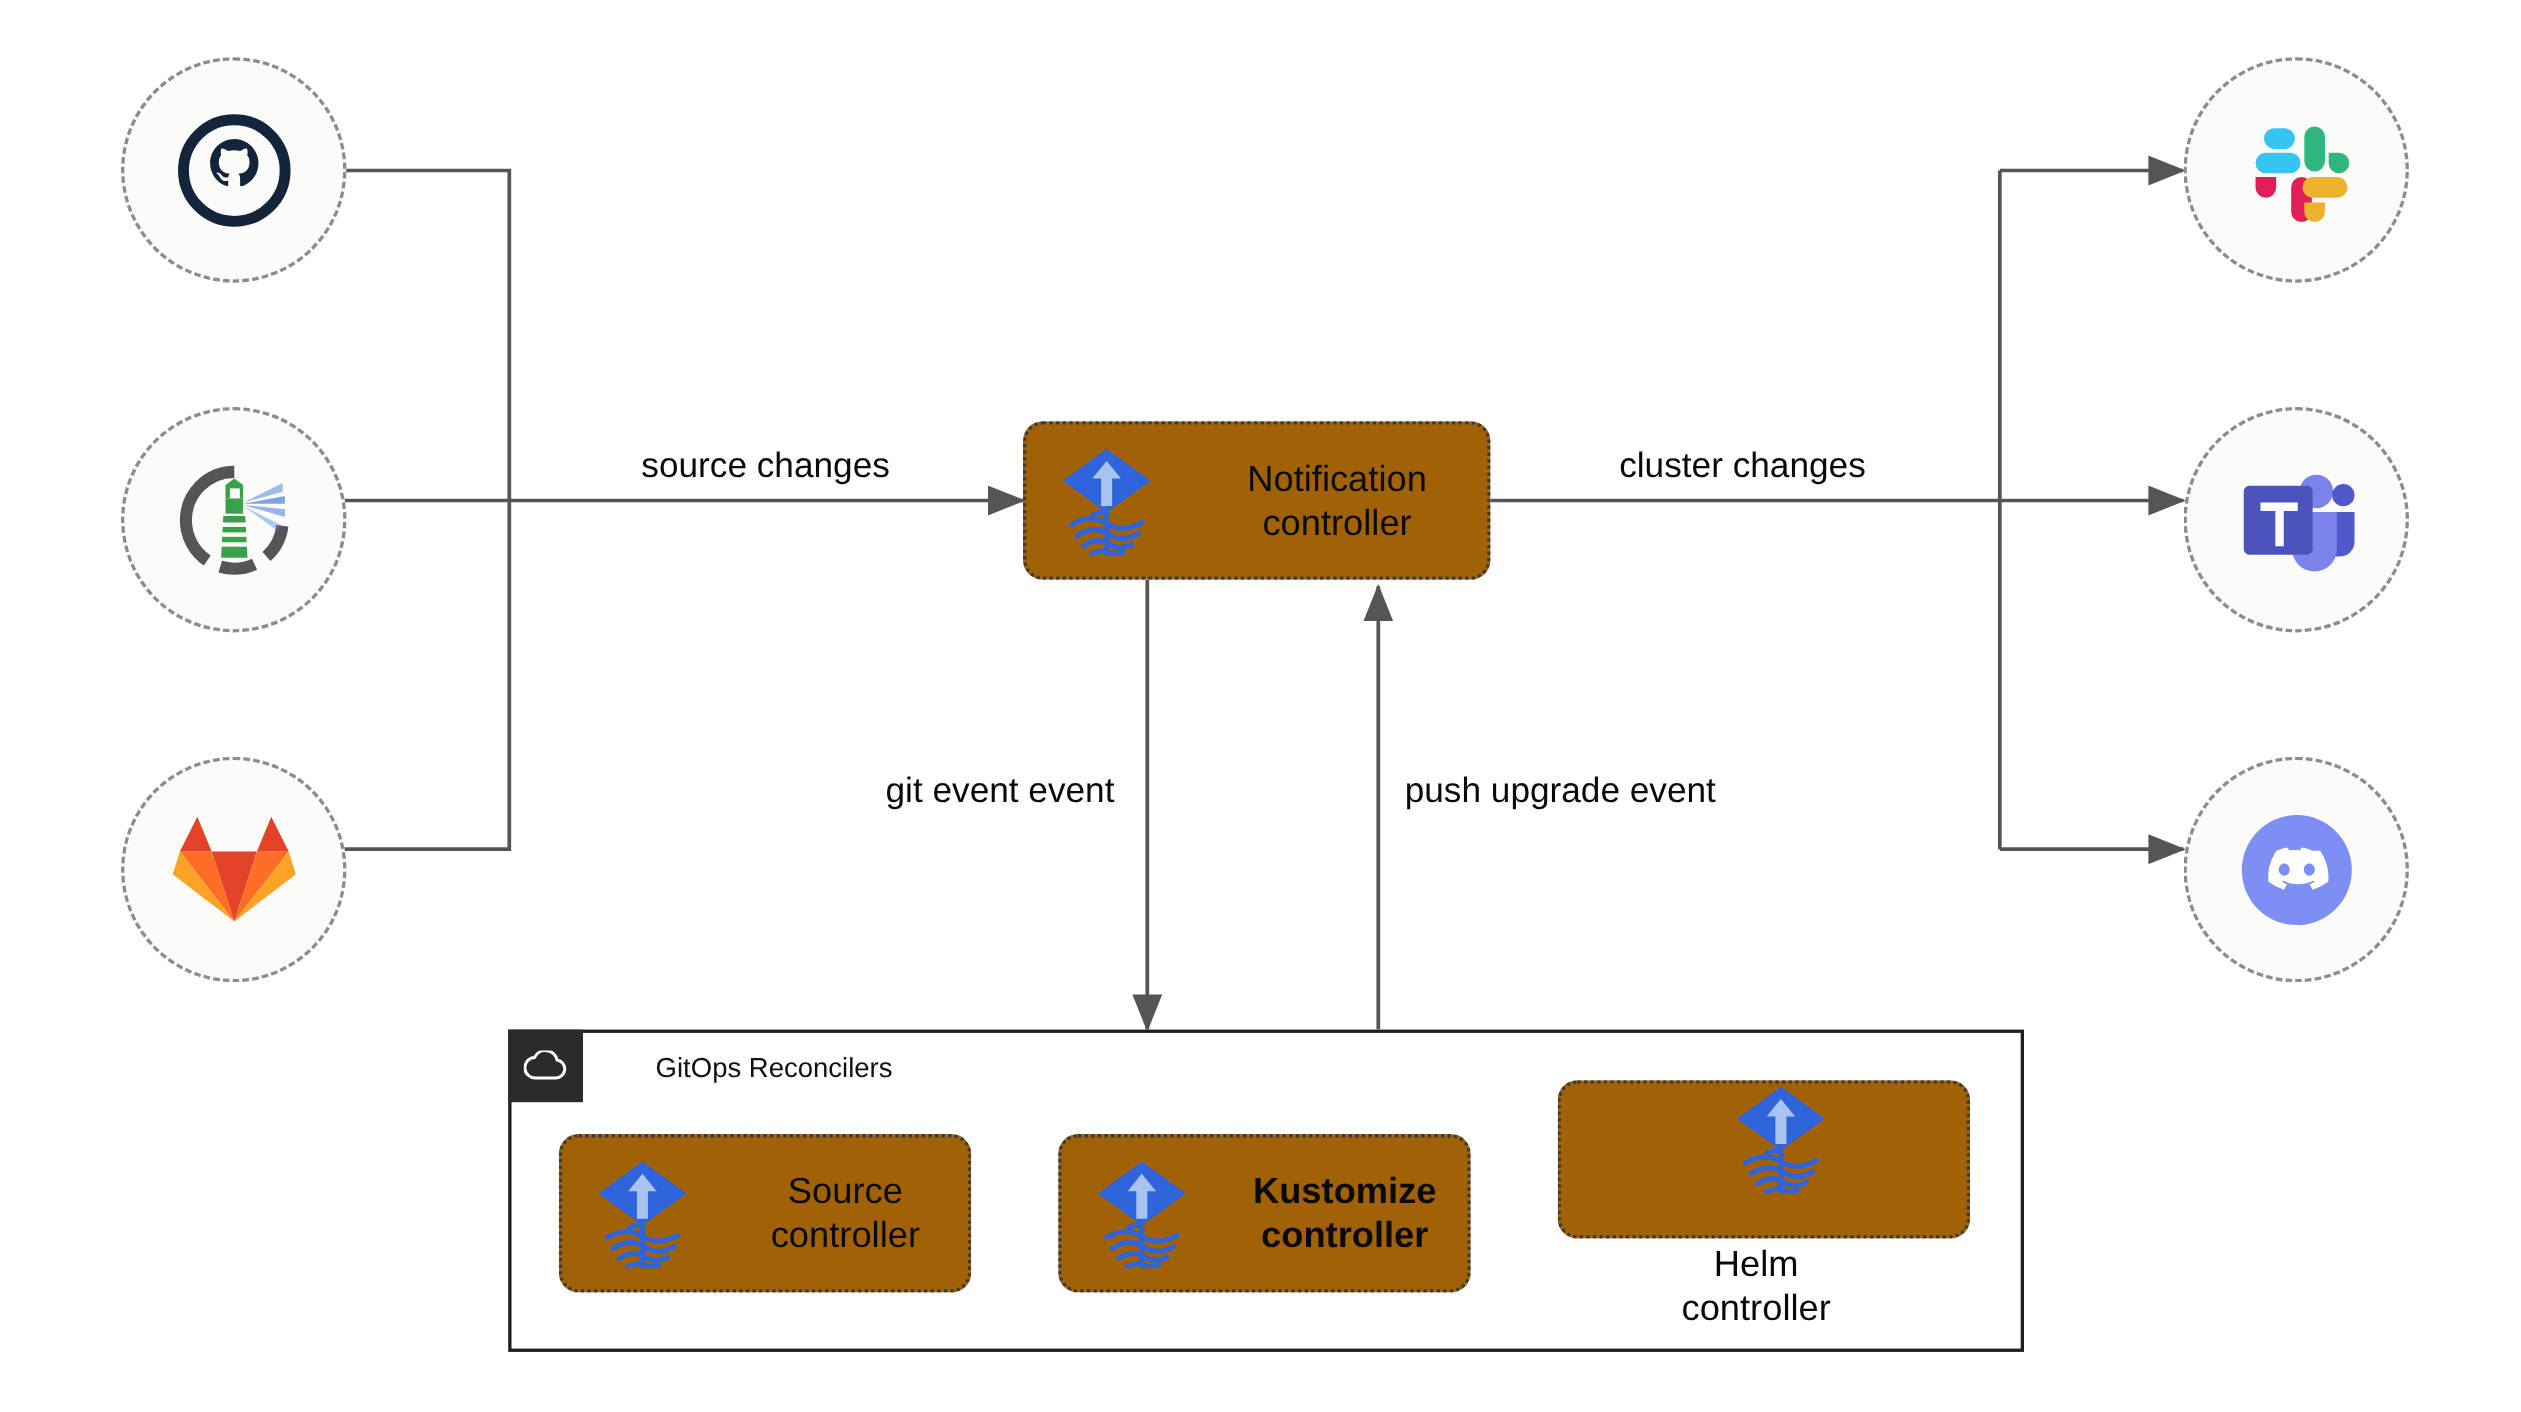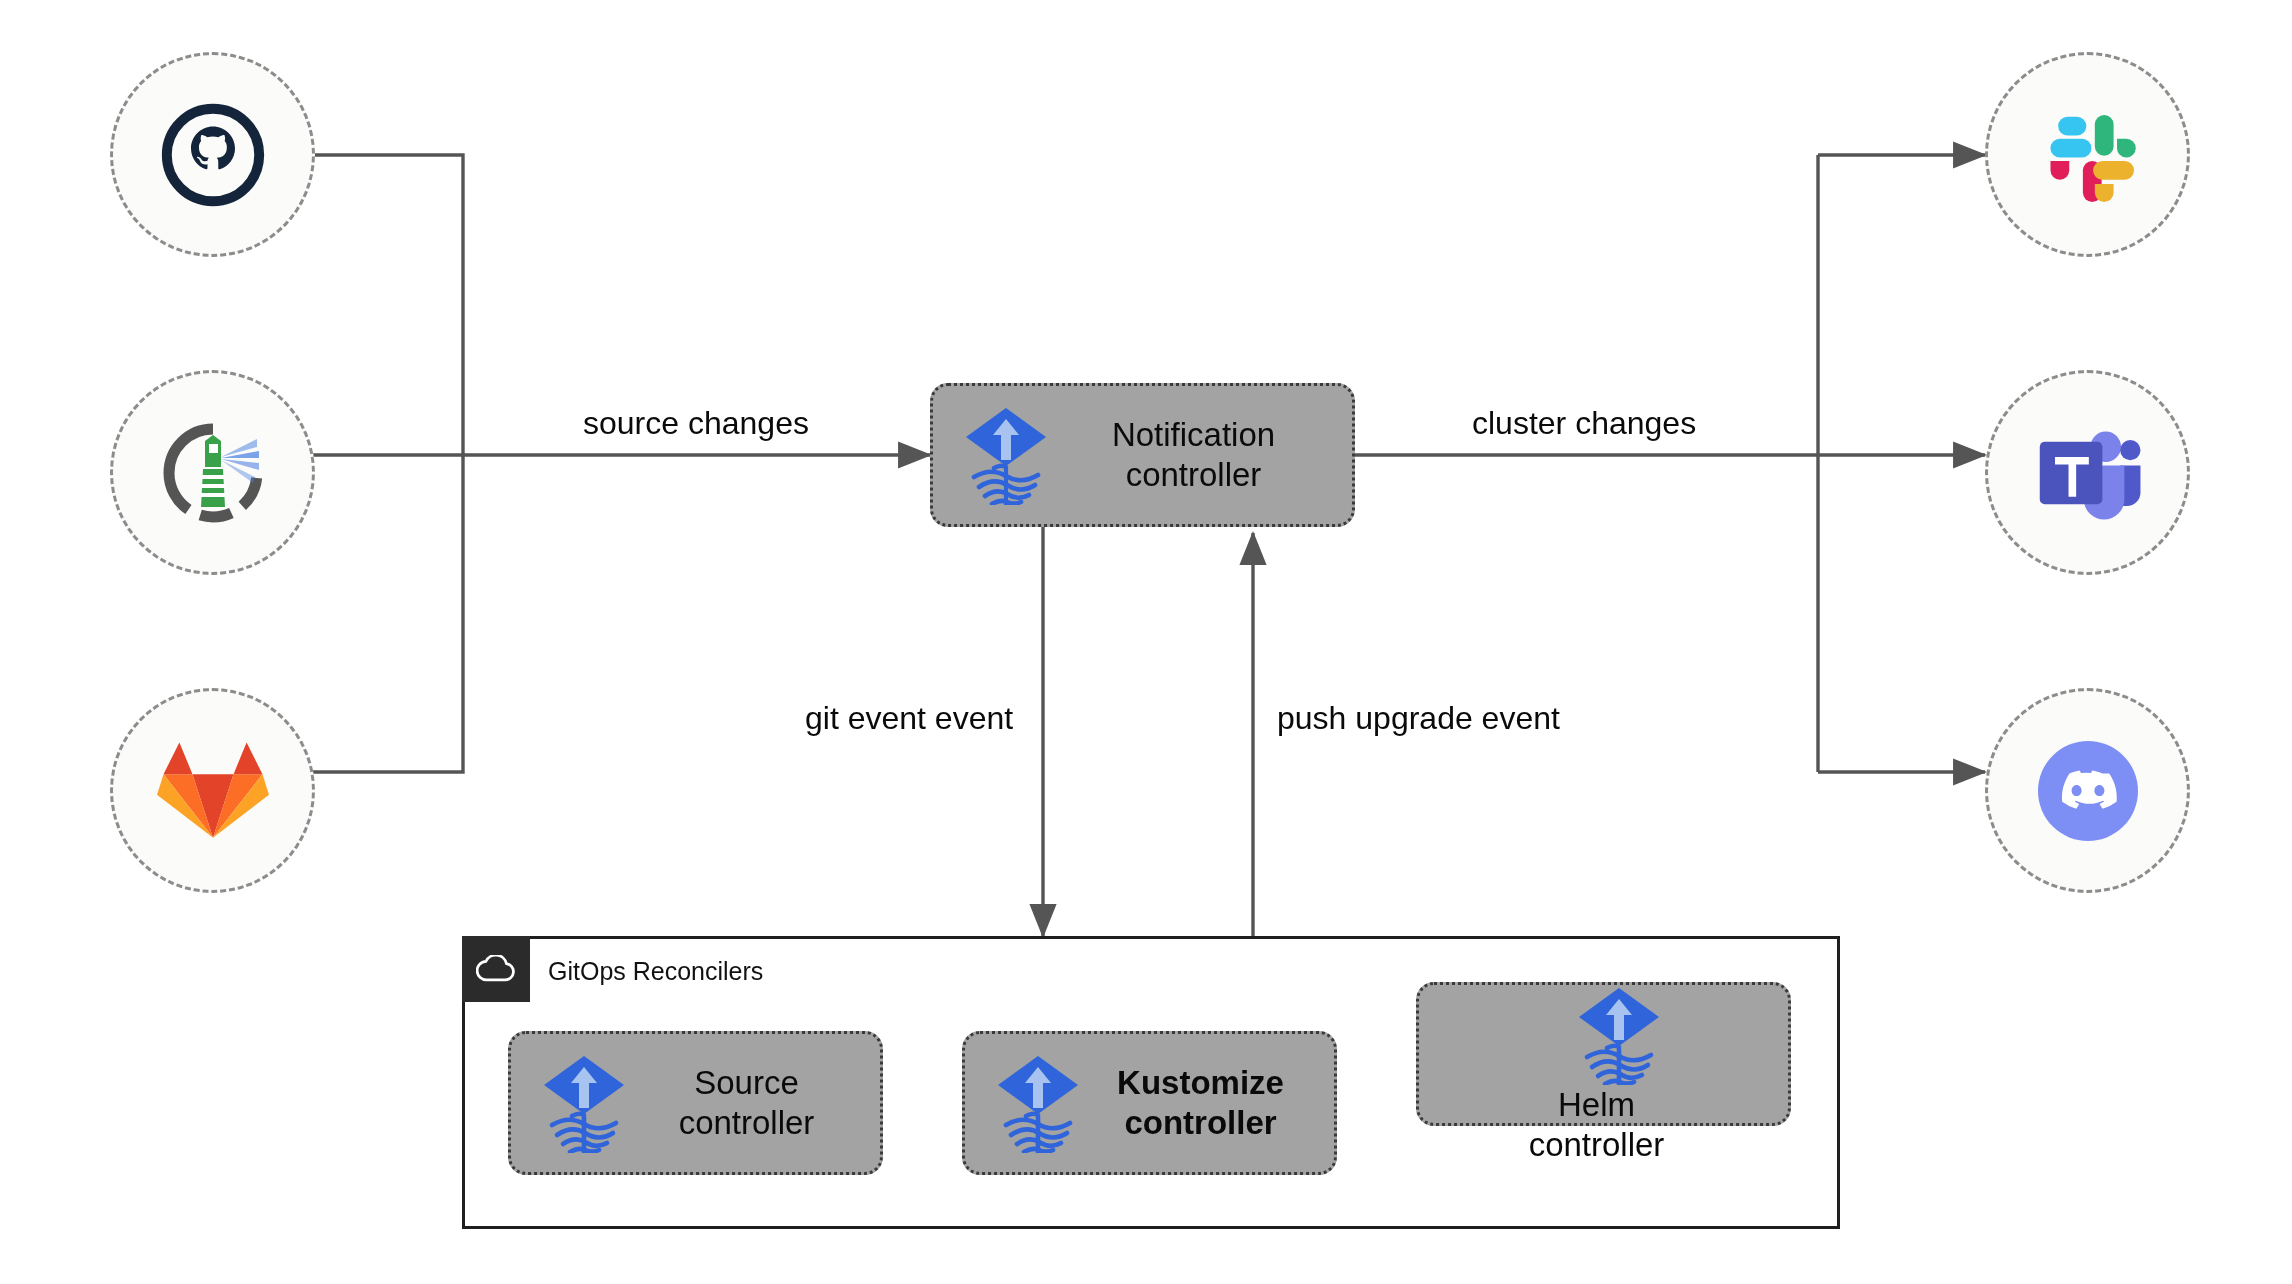--- a/index.html
+++ b/index.html
@@ -27,28 +27,29 @@
     border-radius: 50%;
     background: #fbfbf9;
     border: 3px dashed #8c8c8c;
     box-sizing: border-box;
     display: flex;
     align-items: center;
     justify-content: center;
   }
   .node-box {
     position: absolute;
-    background: #a3a3a3;
+    background: #a16207;
     border: 3px dotted #3a3a3a;
     border-radius: 18px;
     box-sizing: border-box;
     display: flex;
     flex-direction: row;
     align-items: center;
     justify-content: flex-start;
+    gap: 44px;
   }
   .node-box .flux-mark {
     flex: 0 0 auto;
     margin-left: 30px;
   }
   .node-box .node-label {
     flex: 1 1 auto;
     text-align: center;
     font-size: 33px;
     line-height: 1.22;
@@ -68,20 +69,21 @@
     display: flex;
     align-items: center;
     justify-content: center;
     box-sizing: border-box;
   }
   .group-title {
     position: absolute;
     font-size: 25px;
     color: #111111;
     white-space: nowrap;
+    margin-left: 48px;
   }
   .edge-label {
     position: absolute;
     font-size: 32px;
     color: #0a0a0a;
     white-space: nowrap;
     text-align: center;
   }
   svg.layer {
     position: absolute;

